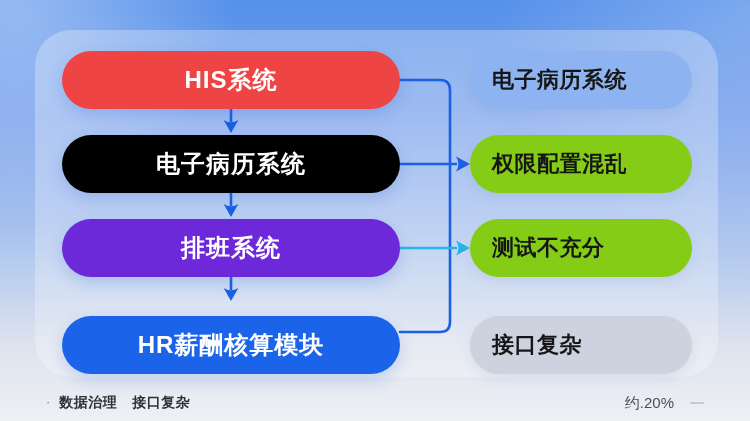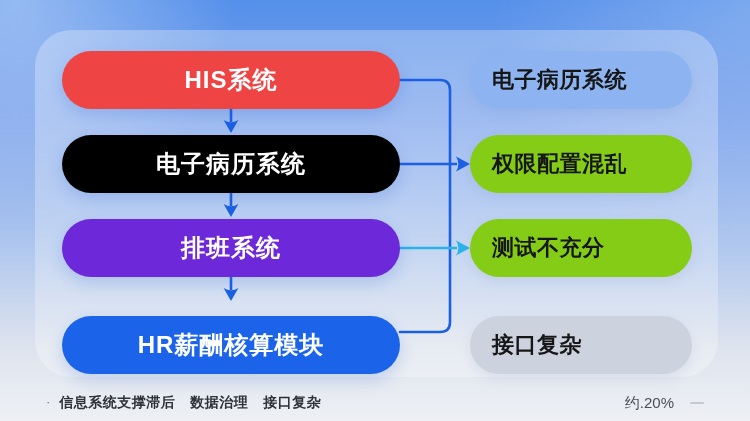--- a/index.html
+++ b/index.html
@@ -120,21 +120,20 @@
   <div class="pill issue row3" style="background-color: #84cc16;">
     <span class="label">测试不充分</span>
   </div>
   <div class="pill issue row4" style="background-color: rgb(204, 210, 222);">
     <span class="label">接口复杂</span>
   </div>
 
   <div class="footer">
     <div class="footer-left">
       <span class="footer-bullet">·</span>
-      <span class="footer-item">信息系统支撑滞后</span>
       <span class="footer-item">数据治理</span>
       <span class="footer-item">接口复杂</span>
     </div>
     <div class="footer-right">
       <span class="footer-value">约.20%</span>
       <span class="footer-dash"></span>
     </div>
   </div>
 
 </div>

